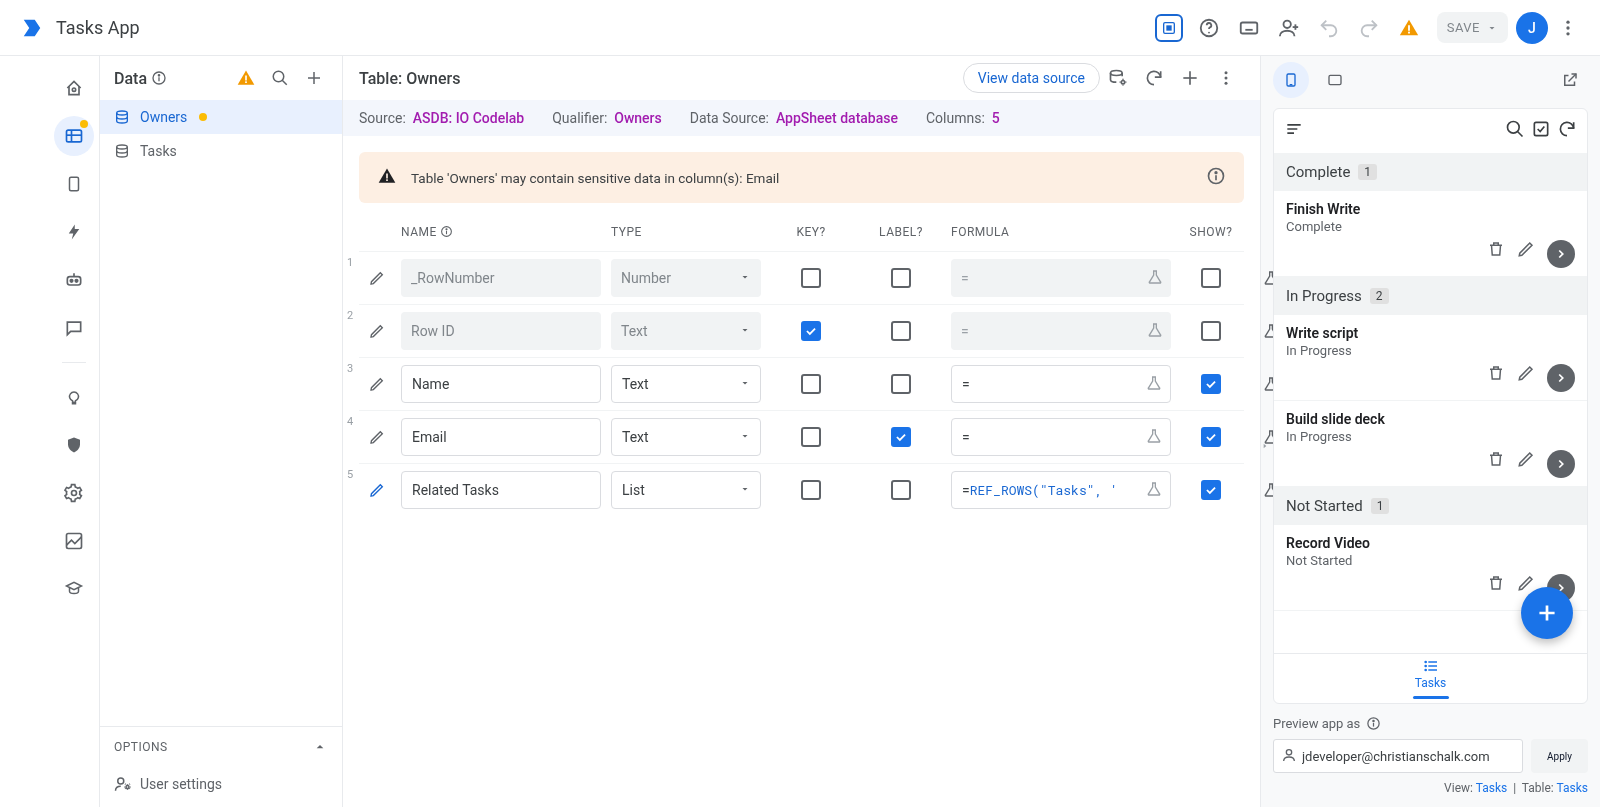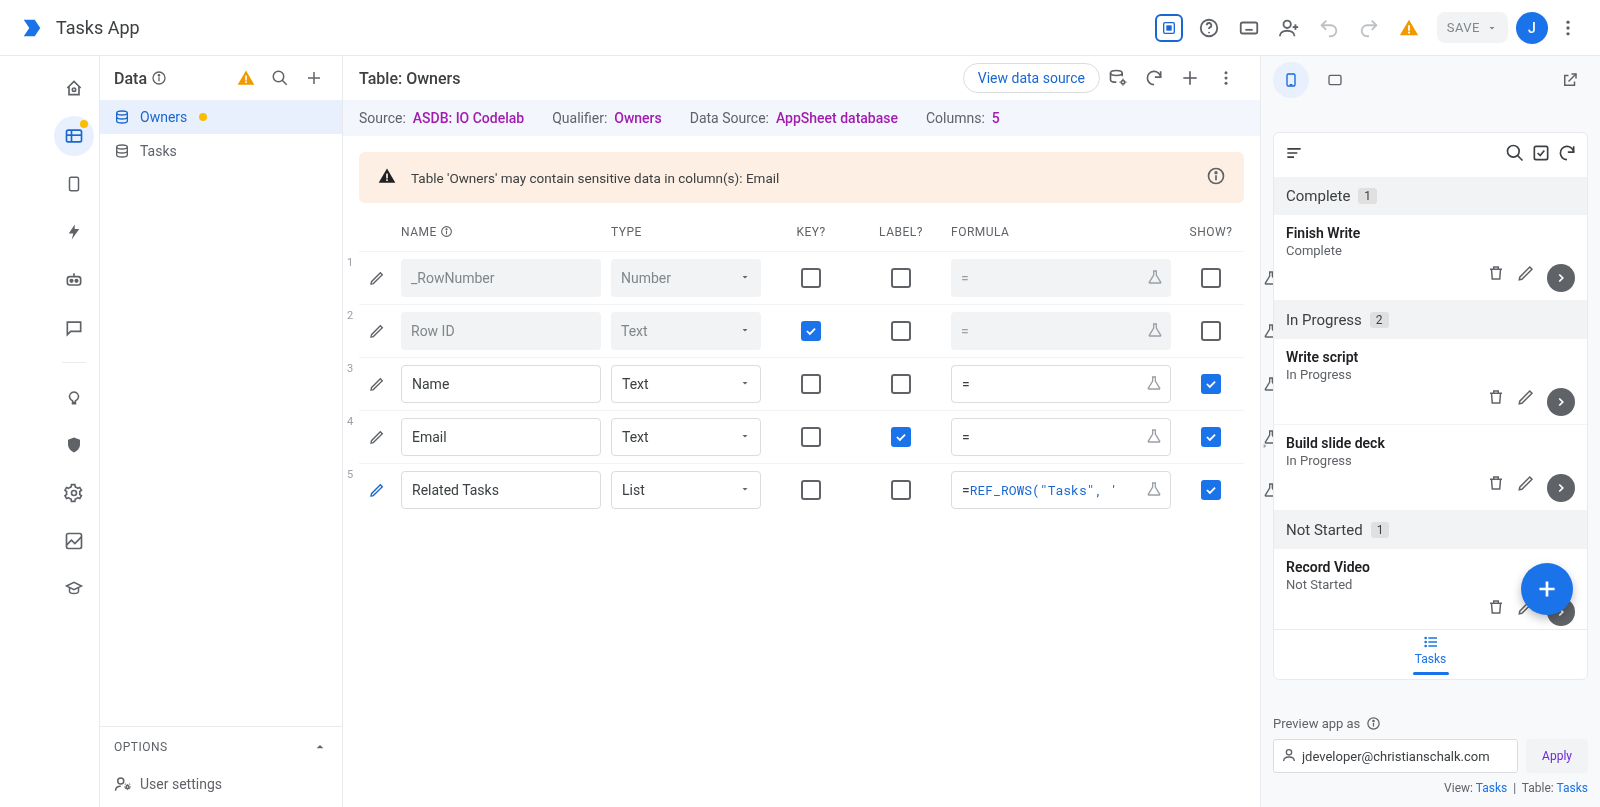--- a/index.html
+++ b/index.html
@@ -91,27 +91,27 @@
   .card .s { font-size:13px; color:#5f6368; margin-top:2px; }
   .card .acts { display:flex; justify-content:flex-end; gap:12px; color:#5f6368; padding:6px 0 2px; }
   .card .acts .cir { width:28px; height:28px; border-radius:50%; background:#5f6368; color:#fff; display:flex; align-items:center; justify-content:center; }
   .fab { position:absolute; right:14px; bottom:64px; width:52px; height:52px; border-radius:50%; background:#1a73e8; color:#fff; display:flex; align-items:center; justify-content:center; box-shadow:0 4px 10px rgba(0,0,0,.25); }
   .phone-nav { height:50px; border-top:1px solid #e8eaed; display:flex; align-items:center; justify-content:center; color:#1a73e8; font-size:12px; flex-direction:column; gap:2px; }
   .phone-nav .bar { width:36px; height:3px; background:#1a73e8; border-radius:2px; margin-top:4px; }
 
   .preview-as { padding:12px; font-size:13px; color:#5f6368; display:flex; flex-direction:column; gap:8px; }
   .pa-row { display:flex; gap:8px; align-items:center; }
   .pa-row input { flex:1; height:34px; border:1px solid #dadce0; border-radius:3px; padding:0 28px 0 28px; font-size:13px; color:#3c4043; }
-  .pa-row .apply { background:#f1f3f4; color:#6d28d9; border:none; height:34px; padding:0 16px; border-radius:4px; font-size:12px; }
+  .pa-row .apply { background:#f1f3f4; color:#0f172a; border:none; height:34px; padding:0 16px; border-radius:4px; font-size:10px; }
   .pa-row .acct { position:absolute; margin-left:8px; color:#5f6368; }
   .foot-links { text-align:right; font-size:12px; color:#5f6368; }
   .foot-links a { color:#1a73e8; text-decoration:none; }
 
   .expand-handle { position:absolute; left:-1px; top:50%; width:10px; height:28px; display:flex; align-items:center; justify-content:center; color:#9aa0a6; }
-  .preview-wrap { position:relative; display:flex; flex-direction:column; flex:1; min-height:0;gap:24px; }
+  .preview-wrap { position:relative; display:flex; flex-direction:column; flex:1; min-height:0; }
 </style>
 </head>
 <body>
 
 <div class="header">
   <div class="hbtn">
     <svg width="22" height="22" viewBox="0 0 24 24">
         <path fill="#1a73e8" d="M3 3 L15 3 L21 12 L15 21 L3 21 L9 12 Z"></path>
       </svg>
   </div>

